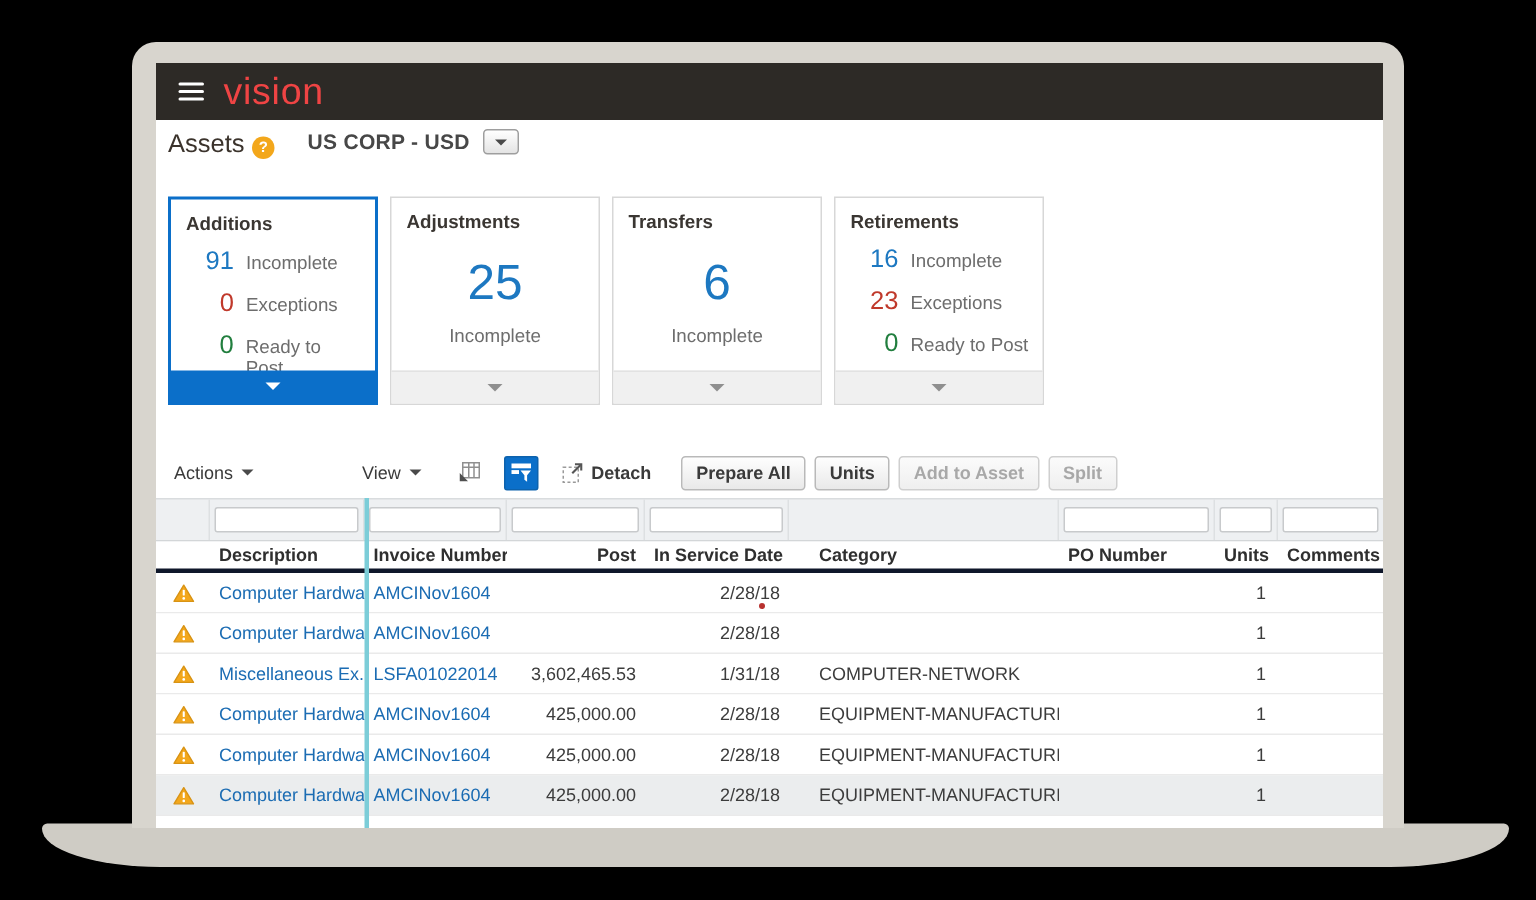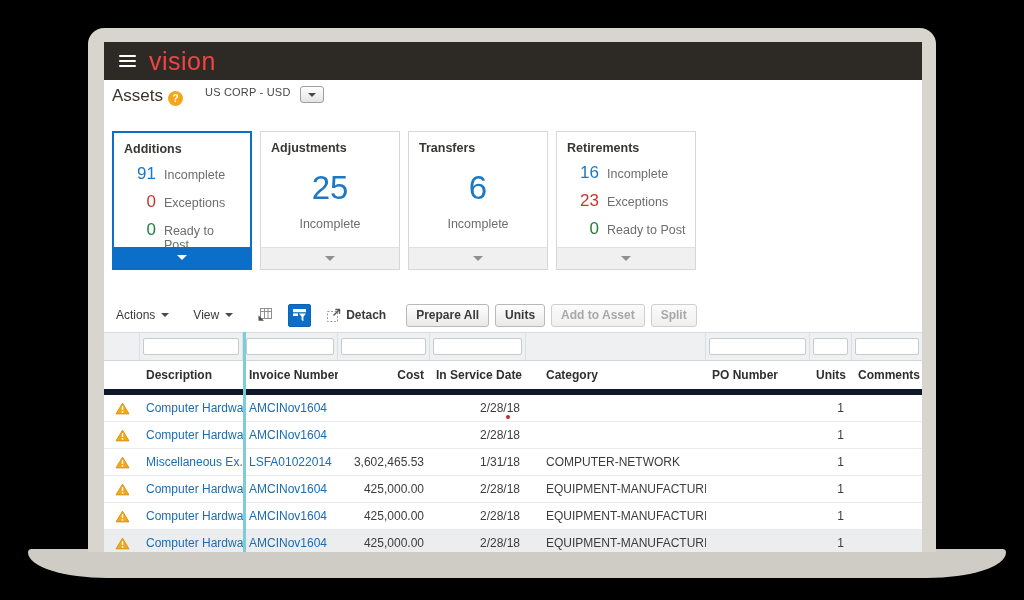--- a/index.html
+++ b/index.html
@@ -12,21 +12,21 @@
   
   .topbar{position:absolute;left:0;top:0;width:818px;height:38px;background:var(--dark,#2d2a26);display:flex;align-items:center;}
   .hamburger{width:17px;margin-left:15px;cursor:pointer;}
   .hamburger span{display:block;height:2px;background:#fff;margin:3px 0;border-radius:1px;}
   .logo{color:#ef4444;font-size:25px;font-weight:400;letter-spacing:.5px;margin-left:13px;line-height:36px;}
 
   
   .pagehead{position:absolute;left:8px;top:44px;height:36px;display:flex;}
   .page-title{font-size:17px;color:#3b332c;font-weight:500;}
   .help{width:15px;height:15px;border-radius:50%;background:var(--warn,#f0a33c);color:#fff;font-size:10px;font-weight:700;display:flex;align-items:center;justify-content:center;margin-left:5px;margin-top:5px;cursor:pointer;}
-  .book{font-size:11px;font-weight:400;color:#474747;margin-left:22px;letter-spacing:.2px;}
+  .book{font-size:14px;font-weight:700;color:#474747;margin-left:22px;letter-spacing:.2px;}
   .book-dd{margin-left:9px;width:24px;height:17px;border:1px solid #9e9e9e;border-radius:3px;background:linear-gradient(#fff,#e4e4e4);display:flex;align-items:center;justify-content:center;padding:0;cursor:pointer;}
   .caret{width:0;height:0;border-left:4px solid transparent;border-right:4px solid transparent;border-top:4px solid #4a4a4a;}
 
   
   .cards{position:absolute;left:8px;top:89px;display:flex;gap:8px;}
   .card{position:relative;width:140px;height:139px;background:#fff;border:1px solid #d7d7d7;box-sizing:border-box;cursor:pointer;}
   .card.selected{border:2px solid var(--accent,#0b6fc9);}
   .card-title{font-size:12.5px;font-weight:700;color:#3a3632;padding:9px 10px 0;}
   .stat-row{display:flex;align-items:baseline;padding:0 8px;margin-top:8px;}
   .stat-value{width:26px;padding-left:8px;text-align:right;font-size:17px;}
@@ -34,37 +34,37 @@
   .big-value{text-align:center;font-size:33px;color:var(--numblue,#1d78c1);margin-top:14px;}
   .big-label{text-align:center;font-size:12.5px;color:#6d6d6d;margin-top:10px;}
   .period-value{text-align:center;font-size:27px;color:var(--numblue,#1d78c1);margin-top:32px;}
   .card-footer{position:absolute;left:0;right:0;bottom:0;height:21px;background:#f0f0f0;border-top:1px solid #e2e2e2;display:flex;align-items:center;justify-content:center;}
   .card.selected .card-footer{background:var(--accent,#0b6fc9);border-top:none;}
   .footer-arrow{width:0;height:0;border-left:5px solid transparent;border-right:5px solid transparent;border-top:5px solid #8f8f8f;}
   .card.selected .footer-arrow{border-top-color:#fff;}
 
   
   .toolbar{position:absolute;left:12px;top:258px;height:30px;display:flex;align-items:center;font-size:12px;color:#3a3a3a;}
-  .menus{display:flex;align-items:center;}
+  .menus{display:flex;align-items:center;gap:48px;}
   .menu{display:flex;align-items:center;gap:6px;margin-right:24px;cursor:pointer;}
   .tbicon{margin-right:15px;cursor:pointer;display:flex;align-items:center;}
   .qbe{width:23px;height:23px;background:var(--accent,#0b6fc9);border:1px solid #0d62ad;border-radius:2px;display:flex;align-items:center;justify-content:center;box-sizing:border-box;}
   .detach{display:flex;align-items:center;gap:5px;font-weight:700;margin-right:20px;cursor:pointer;}
   .btns{display:flex;align-items:center;}
   .btn{height:23px;padding:0 9px;margin-right:6px;border:1px solid #b9b9b9;border-radius:3px;background:linear-gradient(#fefefe,#e9e9e9);font-weight:700;font-size:12px;color:#3a3a3a;font-family:inherit;cursor:pointer;}
   .btn.disabled{color:#a8a8a8;border-color:#cfcfcf;background:linear-gradient(#fbfbfb,#efefef);cursor:default;}
 
   
   .tablewrap{position:absolute;left:0;top:290px;width:818px;height:220px;}
   .trow{display:flex;}
   .filter-row{background:#eef0f2;height:29px;border-top:1px solid #d9dcde;border-bottom:1px solid #d3d6d8;box-sizing:border-box;}
   .fcell{box-sizing:border-box;border-right:1px solid #dde0e2;display:flex;align-items:center;padding:0 3px;height:100%;}
   .fcell:last-child{border-right:none;}
   .fcell input{width:100%;height:17px;border:1px solid #c8cacc;border-radius:2px;background:#fff;box-sizing:border-box;font-size:11px;padding:0 3px;font-family:inherit;}
-  .header-row{height:34px;border-bottom:6px solid #0f172a;box-sizing:border-box;align-items:center;background:#fff;}
+  .header-row{height:21px;border-bottom:3px solid #0f172a;box-sizing:border-box;align-items:center;background:#fff;}
   .hcell{font-size:12px;font-weight:700;color:#2f2f2f;box-sizing:border-box;padding:0 6px;white-space:nowrap;overflow:hidden;cursor:pointer;}
   .hcell.right{text-align:right;}
   .hcell.cat{padding-left:20px;}
   .data-row{height:27px;border-bottom:1px solid #eaeaea;box-sizing:border-box;align-items:center;background:#fff;}
   .data-row.highlighted{background:#ebedee;}
   .data-row.highlighted .dcell{background:#ebedee;}
   .dcell{font-size:12px;color:#3c3c3c;box-sizing:border-box;padding:0 6px;white-space:nowrap;overflow:hidden;position:relative;height:100%;display:flex;align-items:center;}
   .dcell.right{justify-content:flex-end;}
   .dcell.link{color:var(--link,#1b6cb3);cursor:pointer;}
   .dcell.cat{padding-left:20px;}
@@ -220,21 +220,21 @@
             <input type="text" style="">
           </div>
           <div class="fcell" style="width: 70px;">
             <input type="text" style="">
           </div>
         </div>
         <div class="trow header-row">
           <div class="hcell" style="width: 36px;"></div>
           <div class="hcell" style="width: 103px;">Description</div>
           <div class="hcell" style="width: 95px;">Invoice Number</div>
-          <div class="hcell right" style="width: 92px;">Cost</div>
+          <div class="hcell right" style="width: 92px;">Post</div>
           <div class="hcell right" style="width: 96px;">In Service Date</div>
           <div class="hcell cat" style="width: 180px;">Category</div>
           <div class="hcell" style="width: 104px;">PO Number</div>
           <div class="hcell right" style="width: 42px;">Units</div>
           <div class="hcell" style="width: 70px;">Comments</div>
         </div>
         <div class="trow data-row">
           <div class="dcell status-cell" style="width: 36px;">
             <svg width="15" height="13" viewBox="0 0 16 14">
               <path d="M8 1.2 L15 12.8 H1 Z" fill="#f3a71b" stroke="#d89314" stroke-width="1" stroke-linejoin="round"></path>

